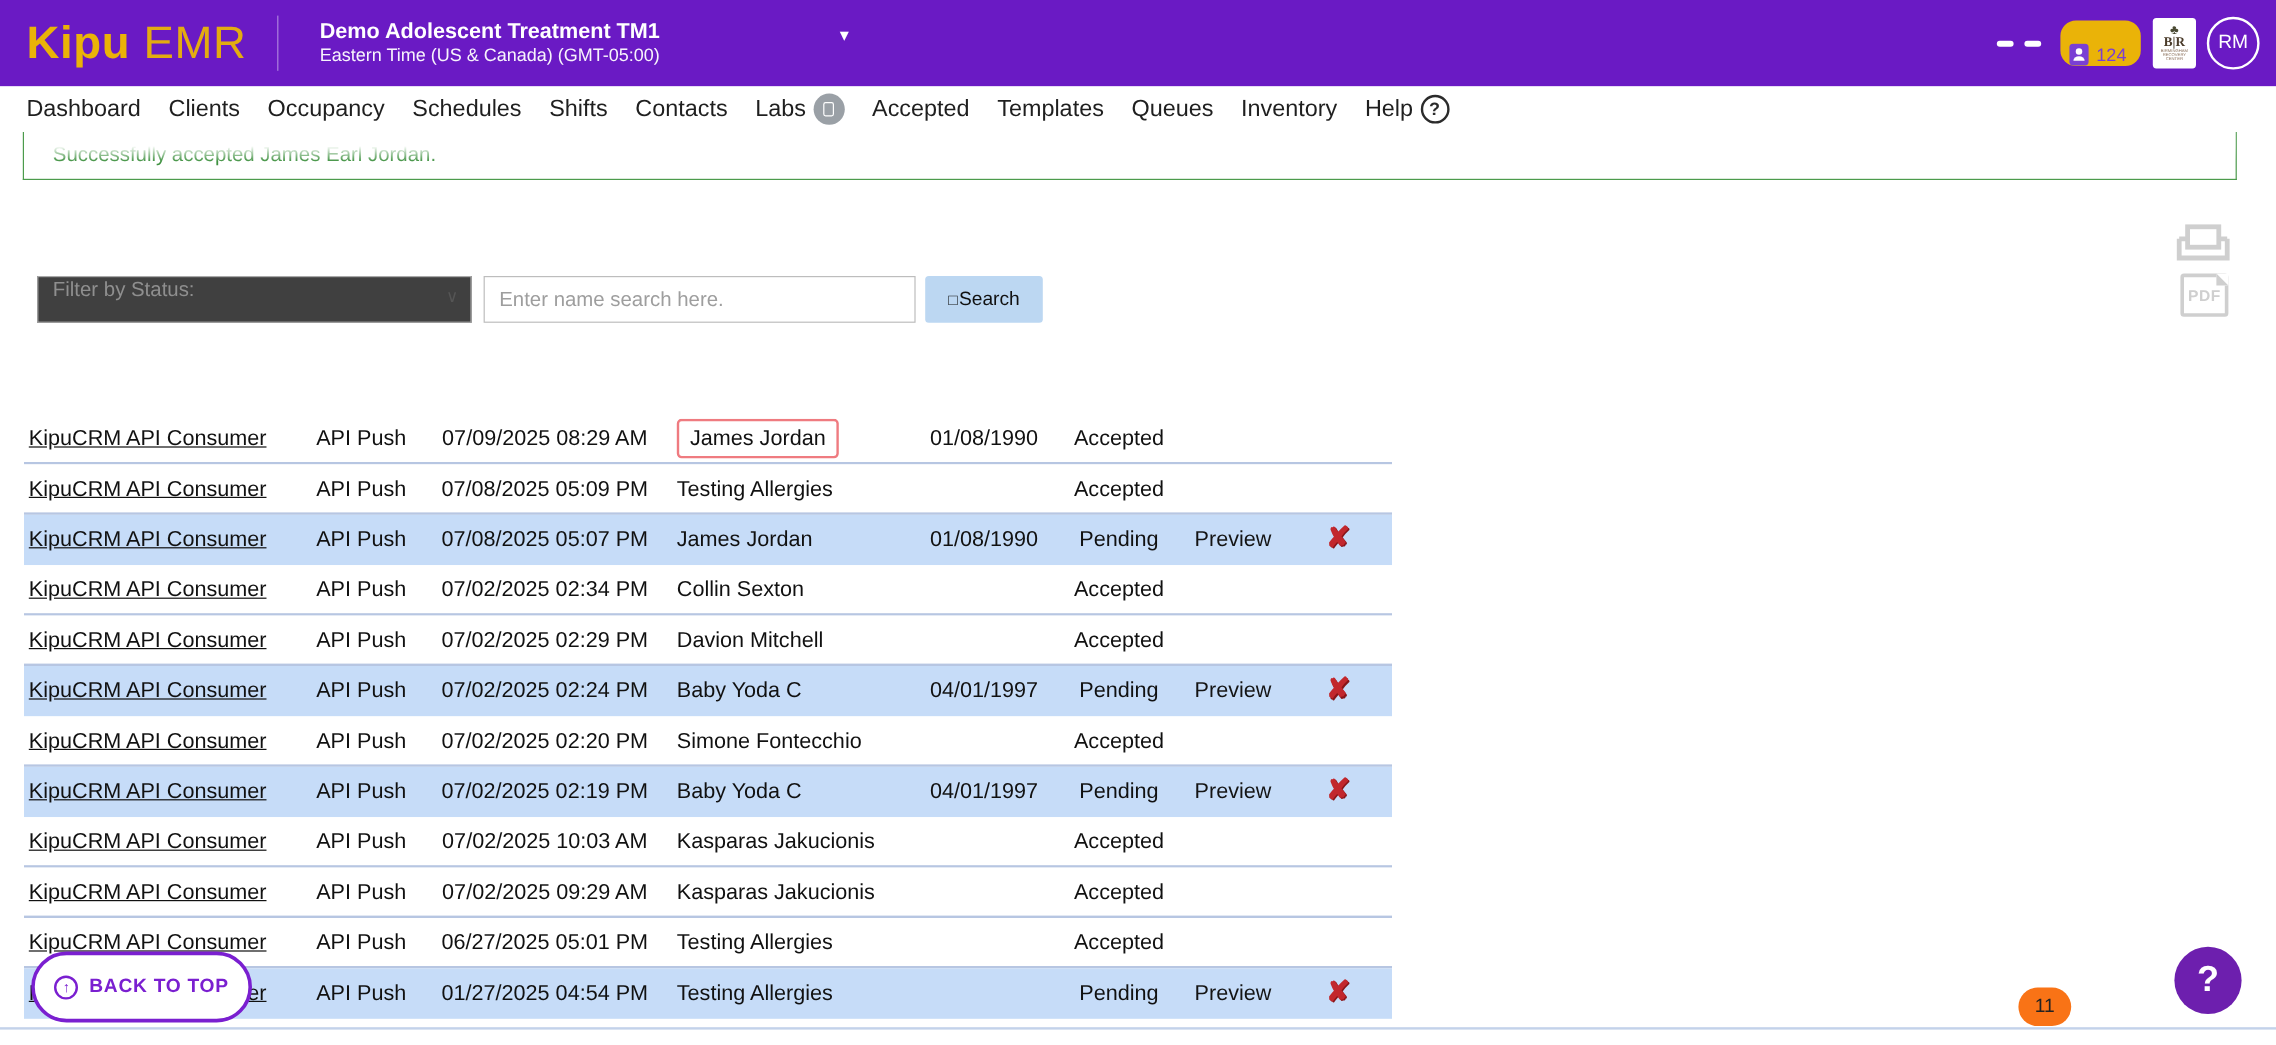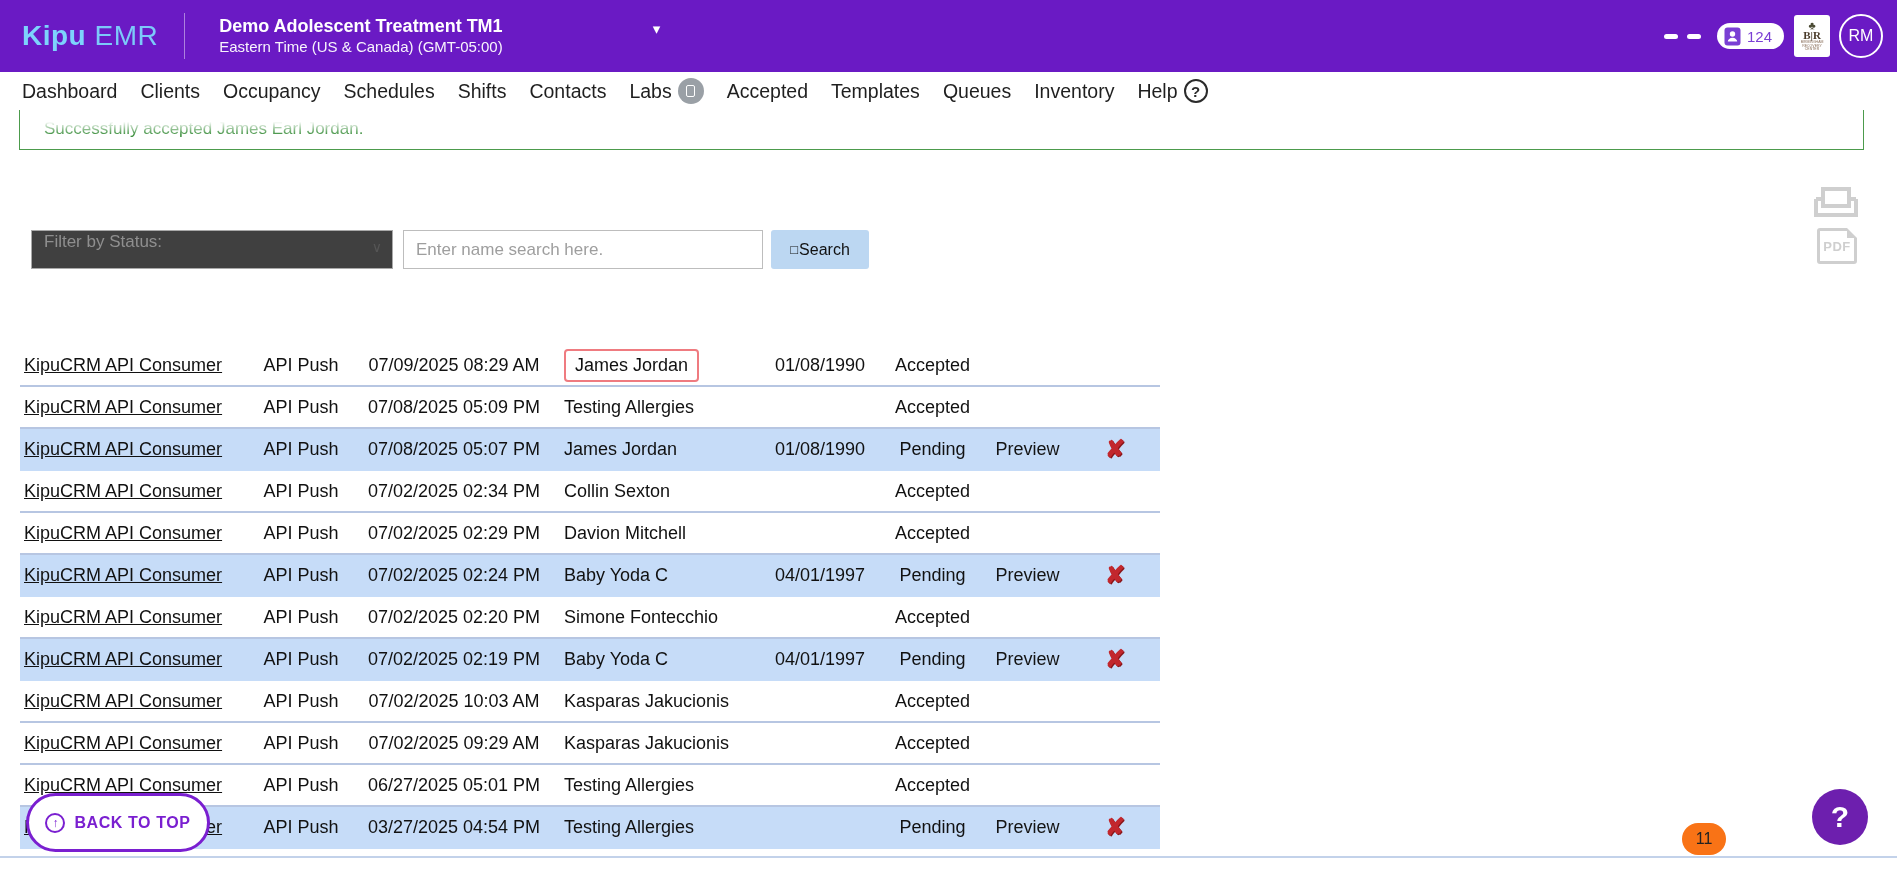--- a/index.html
+++ b/index.html
@@ -13,32 +13,32 @@
     --row-line:#b7c6e2;
   }
   *{box-sizing:border-box;margin:0;padding:0;}
   html,body{width:1897px;height:871px;overflow:hidden;background:#fff;
     font-family:"Liberation Sans", sans-serif;color:#111;}
   body{position:relative;}
 
   
   .app-header{position:absolute;left:0;top:0;width:1897px;height:72px;
     background:var(--header-purple);display:flex;align-items:center;}
-  .brand{margin-left:22px;color:#7dd3fc;font-size:28px;letter-spacing:.5px;white-space:nowrap;}
+  .brand{margin-left:22px;color:#eab308;font-size:38px;letter-spacing:.5px;white-space:nowrap;}
   .brand b{font-weight:700;}
   .brand span.light{font-weight:300;opacity:.95;}
   .header-divider{width:1px;height:46px;background:rgba(255,255,255,.45);margin:0 34px 0 26px;}
   .facility{color:#fff;line-height:1.25;}
   .facility .fname{font-size:18px;font-weight:700;}
   .facility .ftz{font-size:15px;font-weight:300;opacity:.95;}
   .facility-caret{color:#fff;font-size:15px;margin-left:150px;margin-top:-14px;cursor:pointer;}
   .header-right{position:absolute;right:0;top:0;height:72px;display:flex;align-items:center;}
   .dash{width:14px;height:5px;border-radius:3px;background:#fff;margin-right:9px;cursor:pointer;}
-  .census-pill{display:flex;align-items:center;gap:6px;background:#ffffff;border-radius:13px;
-    height:26px;padding:0 12px 0 7px;margin-left:7px;cursor:pointer;}
+  .census-pill{display:flex;align-items:flex-end;gap:6px;background:#eab308;border-radius:13px;
+    height:38px;padding:0 12px 0 7px;margin-left:7px;cursor:pointer;}
   .census-pill .num{color:#7a3fd4;font-size:15px;}
   .logo-tile{width:36px;height:42px;background:#fff;border-radius:3px;margin-left:10px;
     display:flex;flex-direction:column;align-items:center;justify-content:center;cursor:pointer;overflow:hidden;}
   .logo-tree{font-size:11px;line-height:10px;color:#4a4a33;}
   .logo-br{font-family:"Liberation Serif", serif;font-weight:700;font-size:11px;color:#4a3b2a;line-height:11px;}
   .logo-cap{font-size:3.5px;color:#8a6f5a;text-align:center;line-height:3.8px;width:32px;}
   .avatar{width:44px;height:44px;border:2px solid #fff;border-radius:50%;margin:0 14px 0 9px;
     display:flex;align-items:center;justify-content:center;color:#fff;font-size:16px;cursor:pointer;}
 
   
@@ -341,21 +341,21 @@
     <div class="cell c-name"><span class="name-inner">Testing Allergies</span></div>
     <div class="cell c-dob"></div>
     <div class="cell c-status">Accepted</div>
     <div class="cell c-preview"></div>
     <div class="cell c-delete"></div>
   </div>
 
   <div class="trow pending">
     <div class="cell c-from">KipuCRM API Consumer</div>
     <div class="cell c-type">API Push</div>
-    <div class="cell c-facesheet">03/27/2025 04:54 PM</div>
+    <div class="cell c-facesheet">01/27/2025 04:54 PM</div>
     <div class="cell c-name"><span class="name-inner">Testing Allergies</span></div>
     <div class="cell c-dob"></div>
     <div class="cell c-status">Pending</div>
     <div class="cell c-preview"><a class="preview-link">Preview</a></div>
     <div class="cell c-delete"><span class="delete-x">✘</span></div>
   </div>
 </div>
 </div>
 
 <div class="back-to-top">

